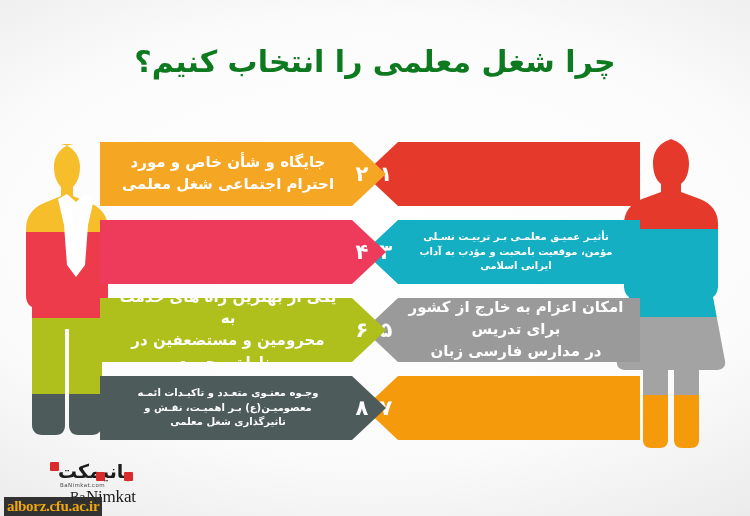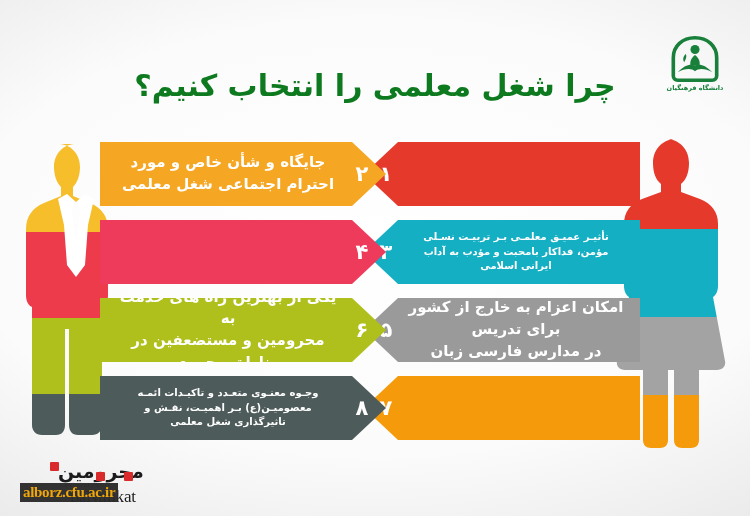--- a/index.html
+++ b/index.html
@@ -9,21 +9,21 @@
     background:#ffffff;
   }
   #stage{
     position:relative;width:750px;height:516px;
     background:
       radial-gradient(ellipse 780px 420px at 50% 46%, #ffffff 0%, #fbfbfb 52%, #ededed 78%, #e2e2e2 100%);
     overflow:hidden;
   }
 
   
-  .header{position:absolute;top:0;left:0;width:750px;height:108px;margin-top:24px;}
+  .header{position:absolute;top:0;left:0;width:750px;height:108px;}
   .title{
     position:absolute;top:44px;left:0;width:750px;
     text-align:center;
     font-size:30px;font-weight:bold;color:#0e7a20;
     letter-spacing:0px;direction:rtl;
     text-shadow:0 1px 0 rgba(255,255,255,.6);
   }
   .logo{
     position:absolute;top:12px;right:18px;width:74px;height:70px;
     display:flex;flex-direction:column;align-items:center;justify-content:flex-start;
@@ -93,44 +93,34 @@
   }
   .brand-en{
     position:absolute;left:50px;top:27px;font-family:"Liberation Serif",serif;
     font-size:17px;color:#1b1b1b;font-weight:normal;letter-spacing:-.2px;
   }
   .brand-at{
     position:absolute;left:34px;top:30px;font-family:"Liberation Serif",serif;
     font-size:14px;color:#1b1b1b;
   }
   .watermark{
-    position:absolute;left:4px;bottom:14px;
+    position:absolute;left:4px;bottom:0;
     font-family:"Liberation Serif",serif;font-size:15px;font-weight:bold;
     color:#f0a500;background:#2b2b2b;padding:1px 3px;
-    direction:ltr;letter-spacing:-.3px;opacity:.96;margin-left:16px;
+    direction:ltr;letter-spacing:-.3px;opacity:.96;
   }
 </style>
 </head>
 <body>
 
 <div id="stage">
 
   <div class="header">
     <div class="title" style="color: rgb(14, 122, 32);">چرا شغل معلمی را انتخاب کنیم؟</div>
 
-    <div class="logo">
-      <svg viewBox="0 0 64 52" width="58" height="47" aria-hidden="true">
-        <path d="M32 2 C18 2 8 11 8 24 L8 44 C8 47 10 49 13 49 L51 49 C54 49 56 47 56 44 L56 24 C56 11 46 2 32 2 Z" fill="none" stroke="#18803a" stroke-width="4"></path>
-        <circle cx="32" cy="15" r="5" fill="#18803a"></circle>
-        <path d="M13 40 C20 32 28 30 32 33 C36 30 44 32 51 40 C44 36 36 35 32 39 C28 35 20 36 13 40 Z" fill="#18803a"></path>
-        <path d="M32 21 C28 24 26 28 27 33 L37 33 C38 28 36 24 32 21 Z" fill="#18803a"></path>
-        <path d="M22 20 C19 22 18 26 20 29 C22 26 23 23 22 20 Z" fill="#18803a"></path>
-      </svg>
-      <div class="logo-caption">دانشگاه فرهنگیان</div>
-    </div>
   </div>
 
   <div class="figure fig-man">
     <svg viewBox="0 0 128 320" preserveAspectRatio="xMidYEnd meet" aria-hidden="true">
       <defs>
         <clipPath id="manClip">
           <path d="M64 4 c-13 0-22 10-22 23 0 9 3 16 7 20 l0 9 -17 7 c-12 5-18 14-18 26 l0 66 c0 6 2 10 6 12
                    l0 118 c0 6 4 10 10 10 l14 0 c6 0 9-4 9-10 l0-96 4 0 0 96 c0 6 3 10 9 10 l14 0 c6 0 10-4 10-10
                    l0-118 c4-2 6-6 6-12 l0-66 c0-12-6-21-18-26 l-17-7 0-9 c4-4 7-11 7-20 0-13-9-23-22-23 z"></path>
         </clipPath>
@@ -175,21 +165,21 @@
         <span class="num">۲</span>
         <span class="atext">جایگاه و شأن خاص و مورد
 احترام اجتماعی شغل معلمی</span>
       </div>
     </div>
 
     <div class="row">
       <div class="arrow right small" id="a2" style="background: rgb(21, 175, 196);">
         <span class="num">۳</span>
         <span class="atext">تأثیـر عمیـق معلمـی بـر تربیـت نسـلی
-مؤمن، فداکار بامحبت و مؤدب به آداب
+مؤمن، موقعیت بامحبت و مؤدب به آداب
 ایرانی اسلامی</span>
       </div>
       <div class="arrow left small" id="a3" style="background: rgb(238, 59, 91);">
         <span class="num">۴</span>
       </div>
     </div>
 
     <div class="row">
       <div class="arrow right" id="a4" style="background: rgb(154, 154, 154);">
         <span class="num">۵</span>
@@ -212,21 +202,21 @@
         <span class="atext">وجـوه معنـوی متعـدد و تاکیـدات ائمـه
 معصومیـن(ع) بـر اهمیـت، نقـش و
 تاثیرگذاری شغل معلمی</span>
       </div>
     </div>
 
   </div>
 
   <div class="footer">
     <div class="brand">
-      <div class="brand-fa">محرومین</div>
+      <div class="brand-fa">بانیمکت</div>
       <span class="brand-dot" style="left:14px;top:2px;"></span>
       <span class="brand-dot" style="left:60px;top:12px;"></span>
       <span class="brand-dot" style="left:88px;top:12px;"></span>
       <div class="brand-sub">BaNimkat.com</div>
       <div class="brand-at">Ba</div>
       <div class="brand-en">Nimkat</div>
     </div>
     <div class="watermark">alborz.cfu.ac.ir</div>
   </div>
 

